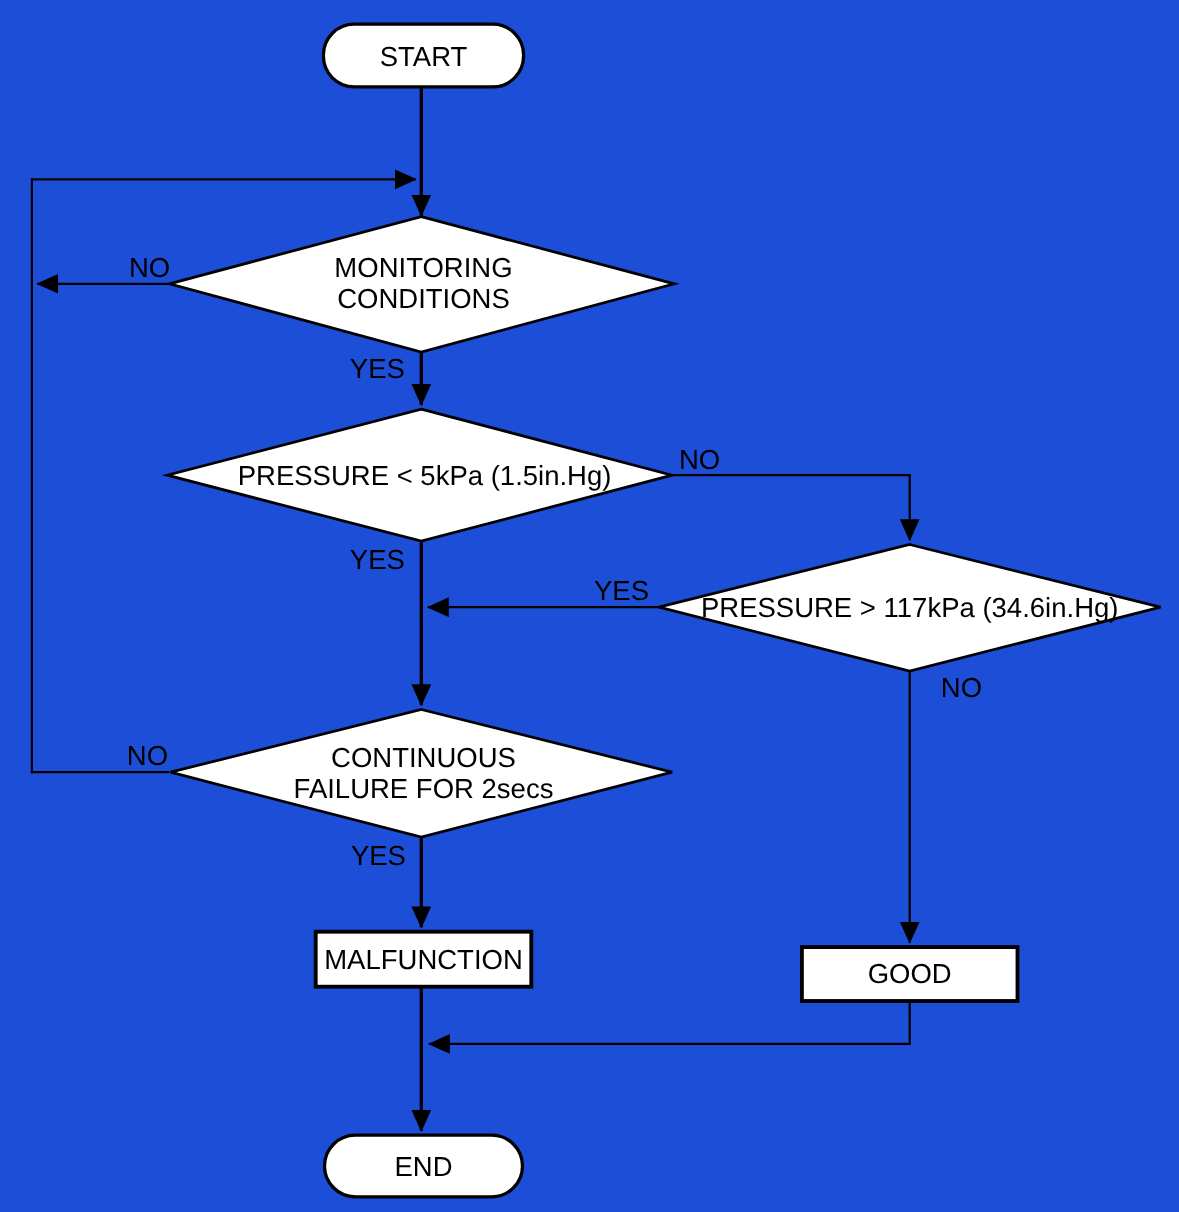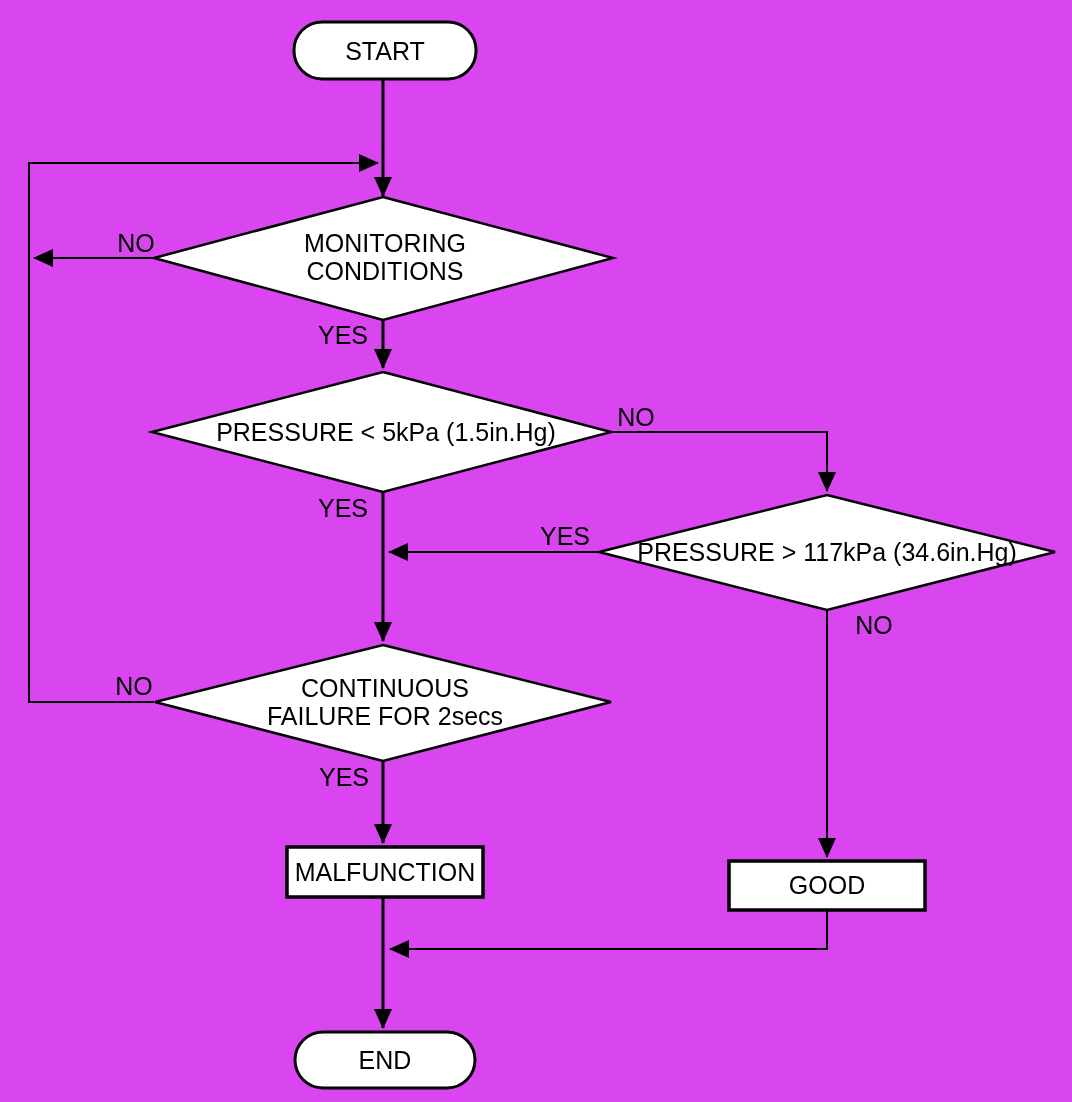--- a/index.html
+++ b/index.html
@@ -4,21 +4,21 @@
 <style>
   html, body {
     margin: 0;
     padding: 0;
     background: #ffffff;
   }
   .canvas {
     position: relative;
     width: 1072px;
     height: 1102px;
-    background: #d946ef;
+    background: #1d4ed8;
     overflow: hidden;
   }
   svg {
     display: block;
   }
   text {
     font-family: "Liberation Sans", "DejaVu Sans", sans-serif;
     font-size: 25px;
     fill: #000000;
   }

